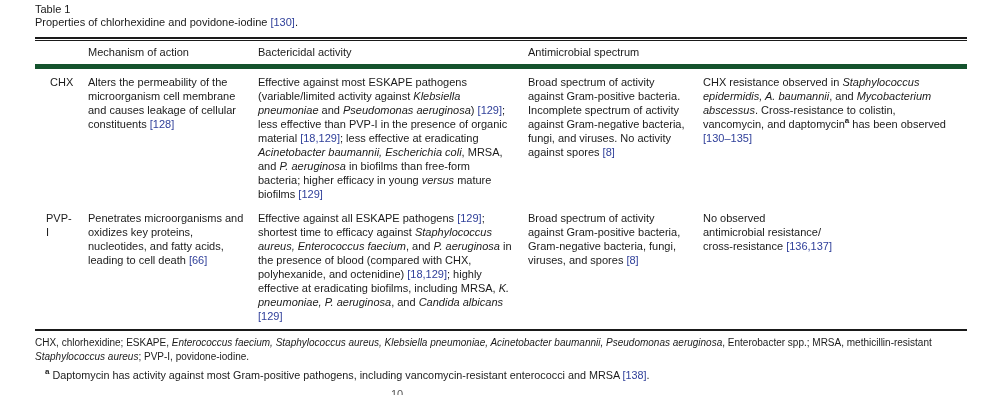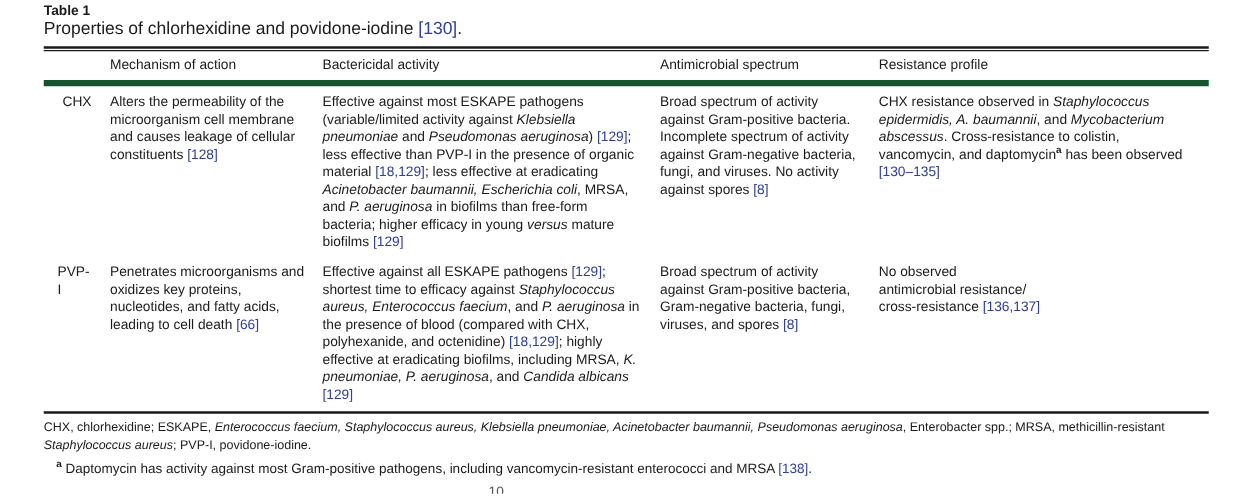--- a/index.html
+++ b/index.html
@@ -1,21 +1,21 @@
 <!DOCTYPE html>
 <html style="--ref: #30409a;"><head>
 <meta charset="utf-8">
 <style>
   *{margin:0;padding:0;box-sizing:border-box}
   html,body{background:#fff}
   body{font-family:"Liberation Sans", sans-serif;color:#1b1b1b}
   .page{position:relative;width:1002px;height:400px;background:#ffffff;overflow:hidden}
   .content{position:absolute;left:35px;top:3px;width:932px}
-  .tlabel{font-size:11px;font-weight:bold;line-height:13px}
-  .tcaption{font-size:14px;line-height:13px;margin-bottom:8px}
+  .tlabel{font-size:11px;font-weight:normal;line-height:13px}
+  .tcaption{font-size:11px;line-height:13px;margin-bottom:8px}
   .rule-top{height:4px;border-top:2px solid #1a1a1a;border-bottom:1px solid #1a1a1a}
   .grid{display:grid;grid-template-columns:53px 170px 270px 175px 264px}
   .hrow{border-bottom:5px solid #14532d}
   .hcell{font-size:11px;line-height:13px;padding:5px 14px 5px 0}
   .cell{font-size:11px;line-height:14px;padding-right:14px}
   .body-row1 .cell{padding-top:6px;padding-bottom:4px}
   .body-row2 .cell{padding-top:6px;padding-bottom:6px}
   .labelcell{padding-left:15px}
   .body-row2 .labelcell{padding-left:11px}
   .rule-bottom{border-top:2px solid #1a1a1a}
@@ -35,21 +35,20 @@
     <div class="tlabel">Table 1</div>
     <div class="tcaption"><span>Properties of chlorhexidine and povidone-iodine </span><span class="ref">[130]</span><span>.</span></div>
 
     <div class="rule-top"></div>
 
     <div class="grid hrow">
       <div class="hcell labelcell"></div>
       <div class="hcell">Mechanism of action</div>
       <div class="hcell">Bactericidal activity</div>
       <div class="hcell">Antimicrobial spectrum</div>
-      <div class="hcell">Resistance profile</div>
     </div>
 
     <div class="grid body-row1">
       <div class="cell labelcell">CHX</div>
       <div class="cell"><span>Alters the permeability of the microorganism cell membrane and causes leakage of cellular constituents </span><span class="ref">[128]</span></div>
       <div class="cell"><span>Effective against most ESKAPE pathogens (variable/limited activity against </span><span class="it">Klebsiella pneumoniae</span><span> and </span><span class="it">Pseudomonas aeruginosa</span><span>) </span><span class="ref">[129]</span><span>; less effective than PVP-I in the presence of organic material </span><span class="ref">[18,129]</span><span>; less effective at eradicating </span><span class="it">Acinetobacter baumannii, Escherichia coli</span><span>, MRSA, and </span><span class="it">P. aeruginosa</span><span> in biofilms than free-form bacteria; higher efficacy in young </span><span class="it">versus</span><span> mature biofilms </span><span class="ref">[129]</span></div>
       <div class="cell"><span>Broad spectrum of activity against Gram-positive bacteria. Incomplete spectrum of activity against Gram-negative bacteria, fungi, and viruses. No activity against spores </span><span class="ref">[8]</span></div>
       <div class="cell"><span>CHX resistance observed in </span><span class="it">Staphylococcus epidermidis, A. baumannii</span><span>, and </span><span class="it">Mycobacterium abscessus</span><span>. Cross-resistance to colistin, vancomycin, and daptomycin</span><sup>a</sup><span> has been observed </span><span class="ref">[130–135]</span></div>
     </div>
 

